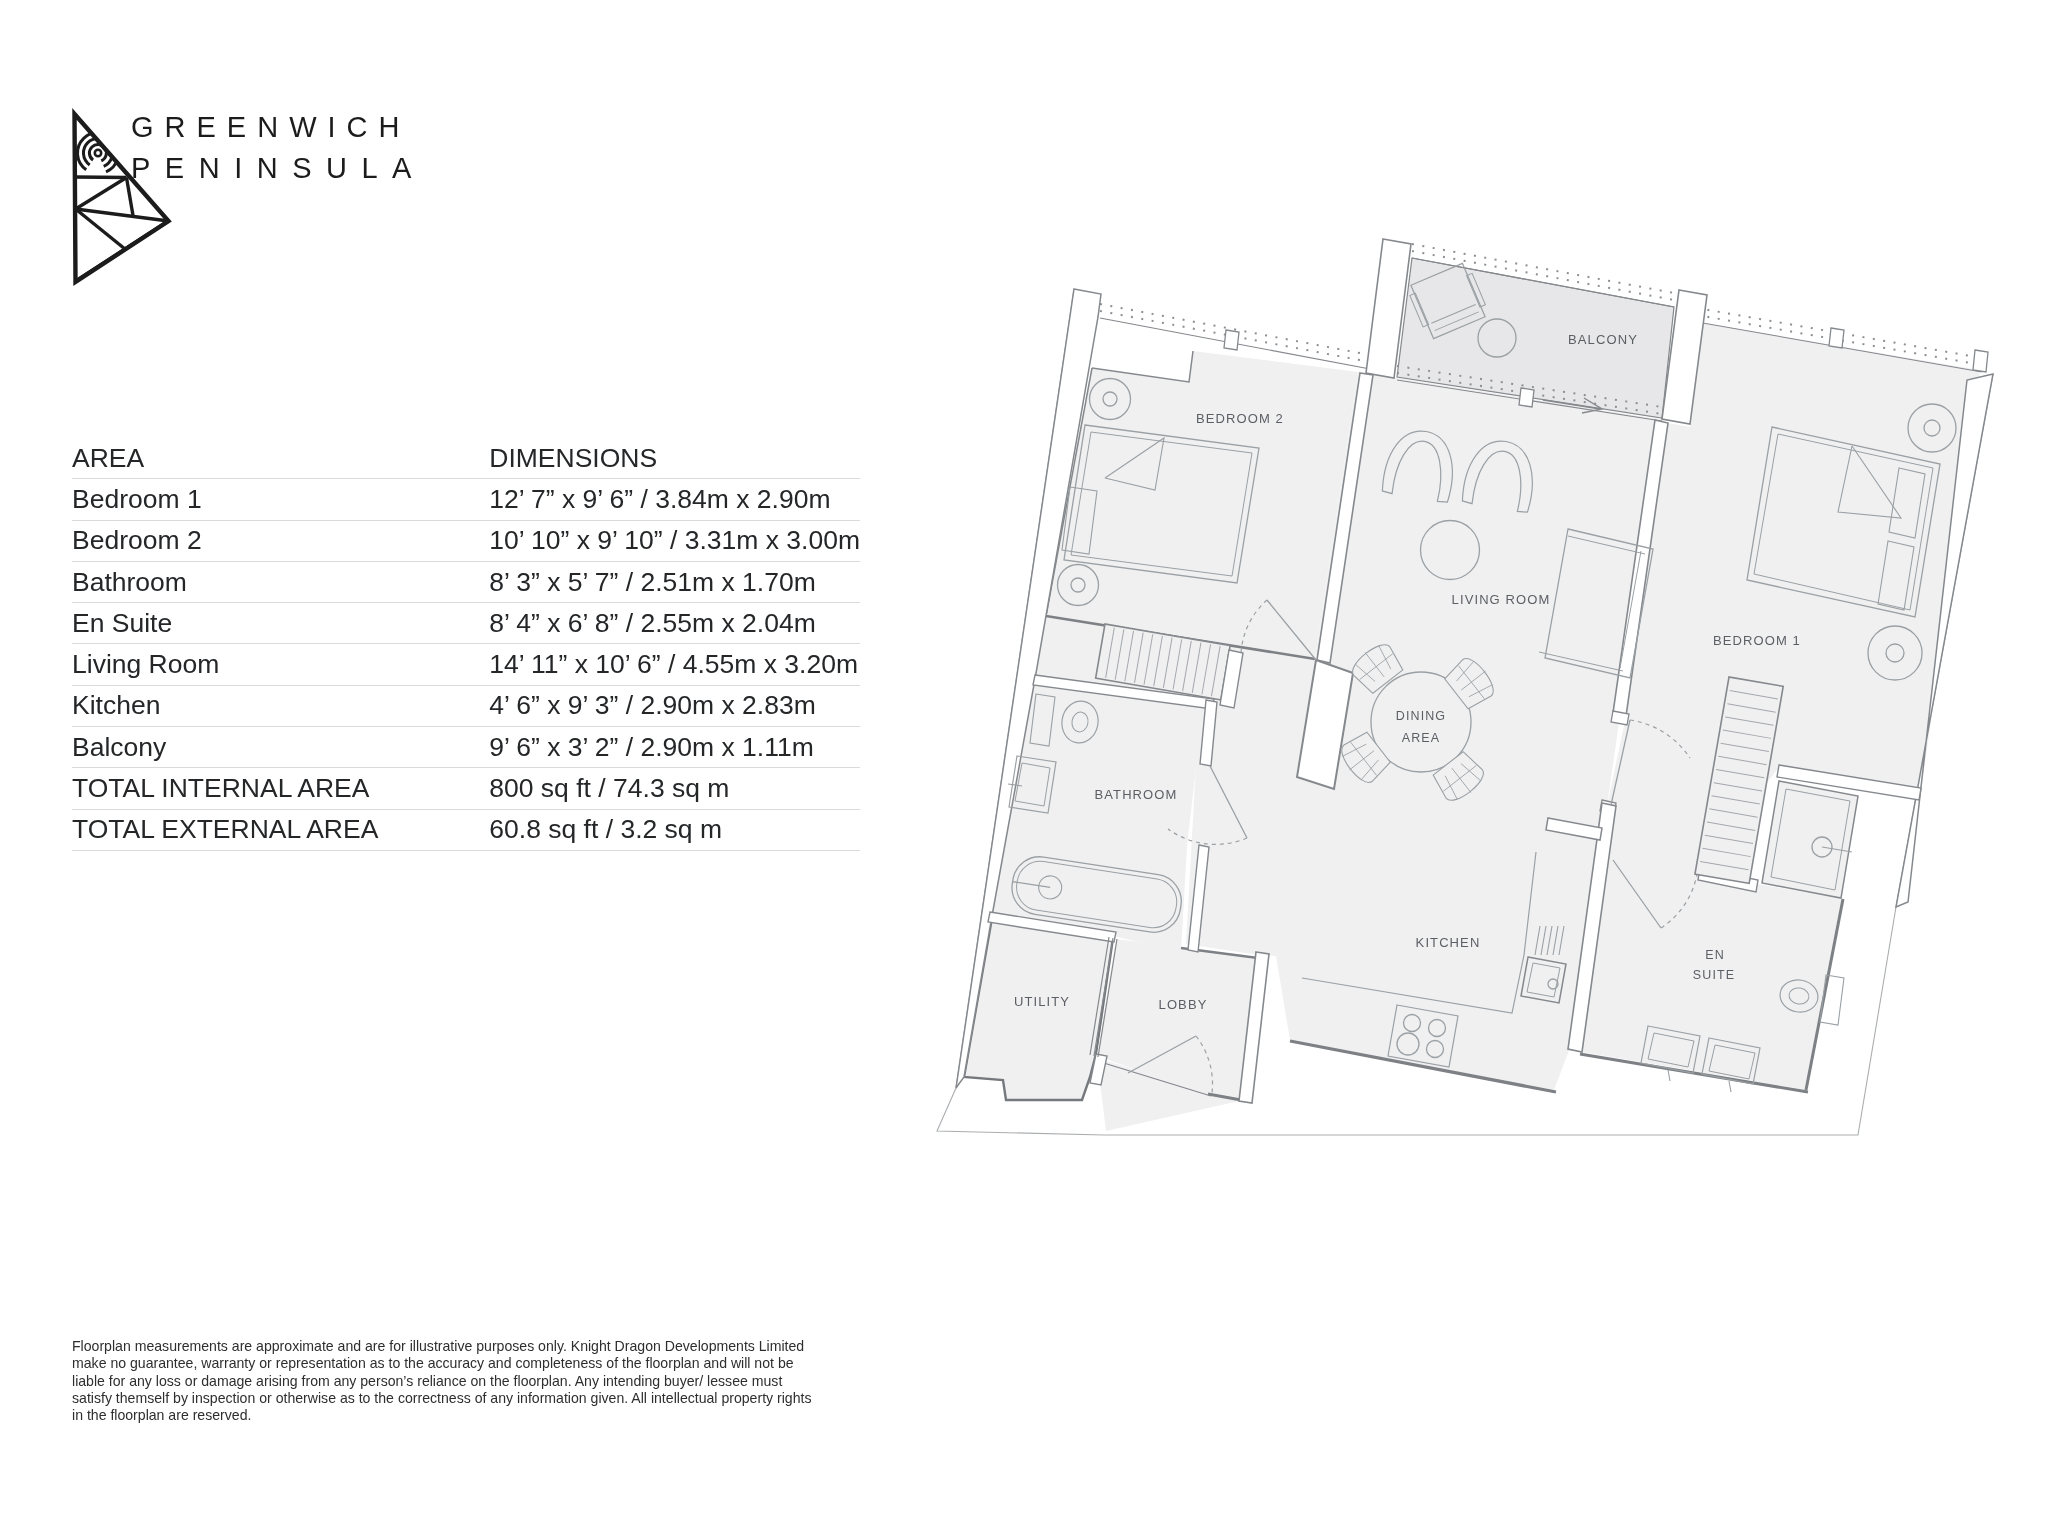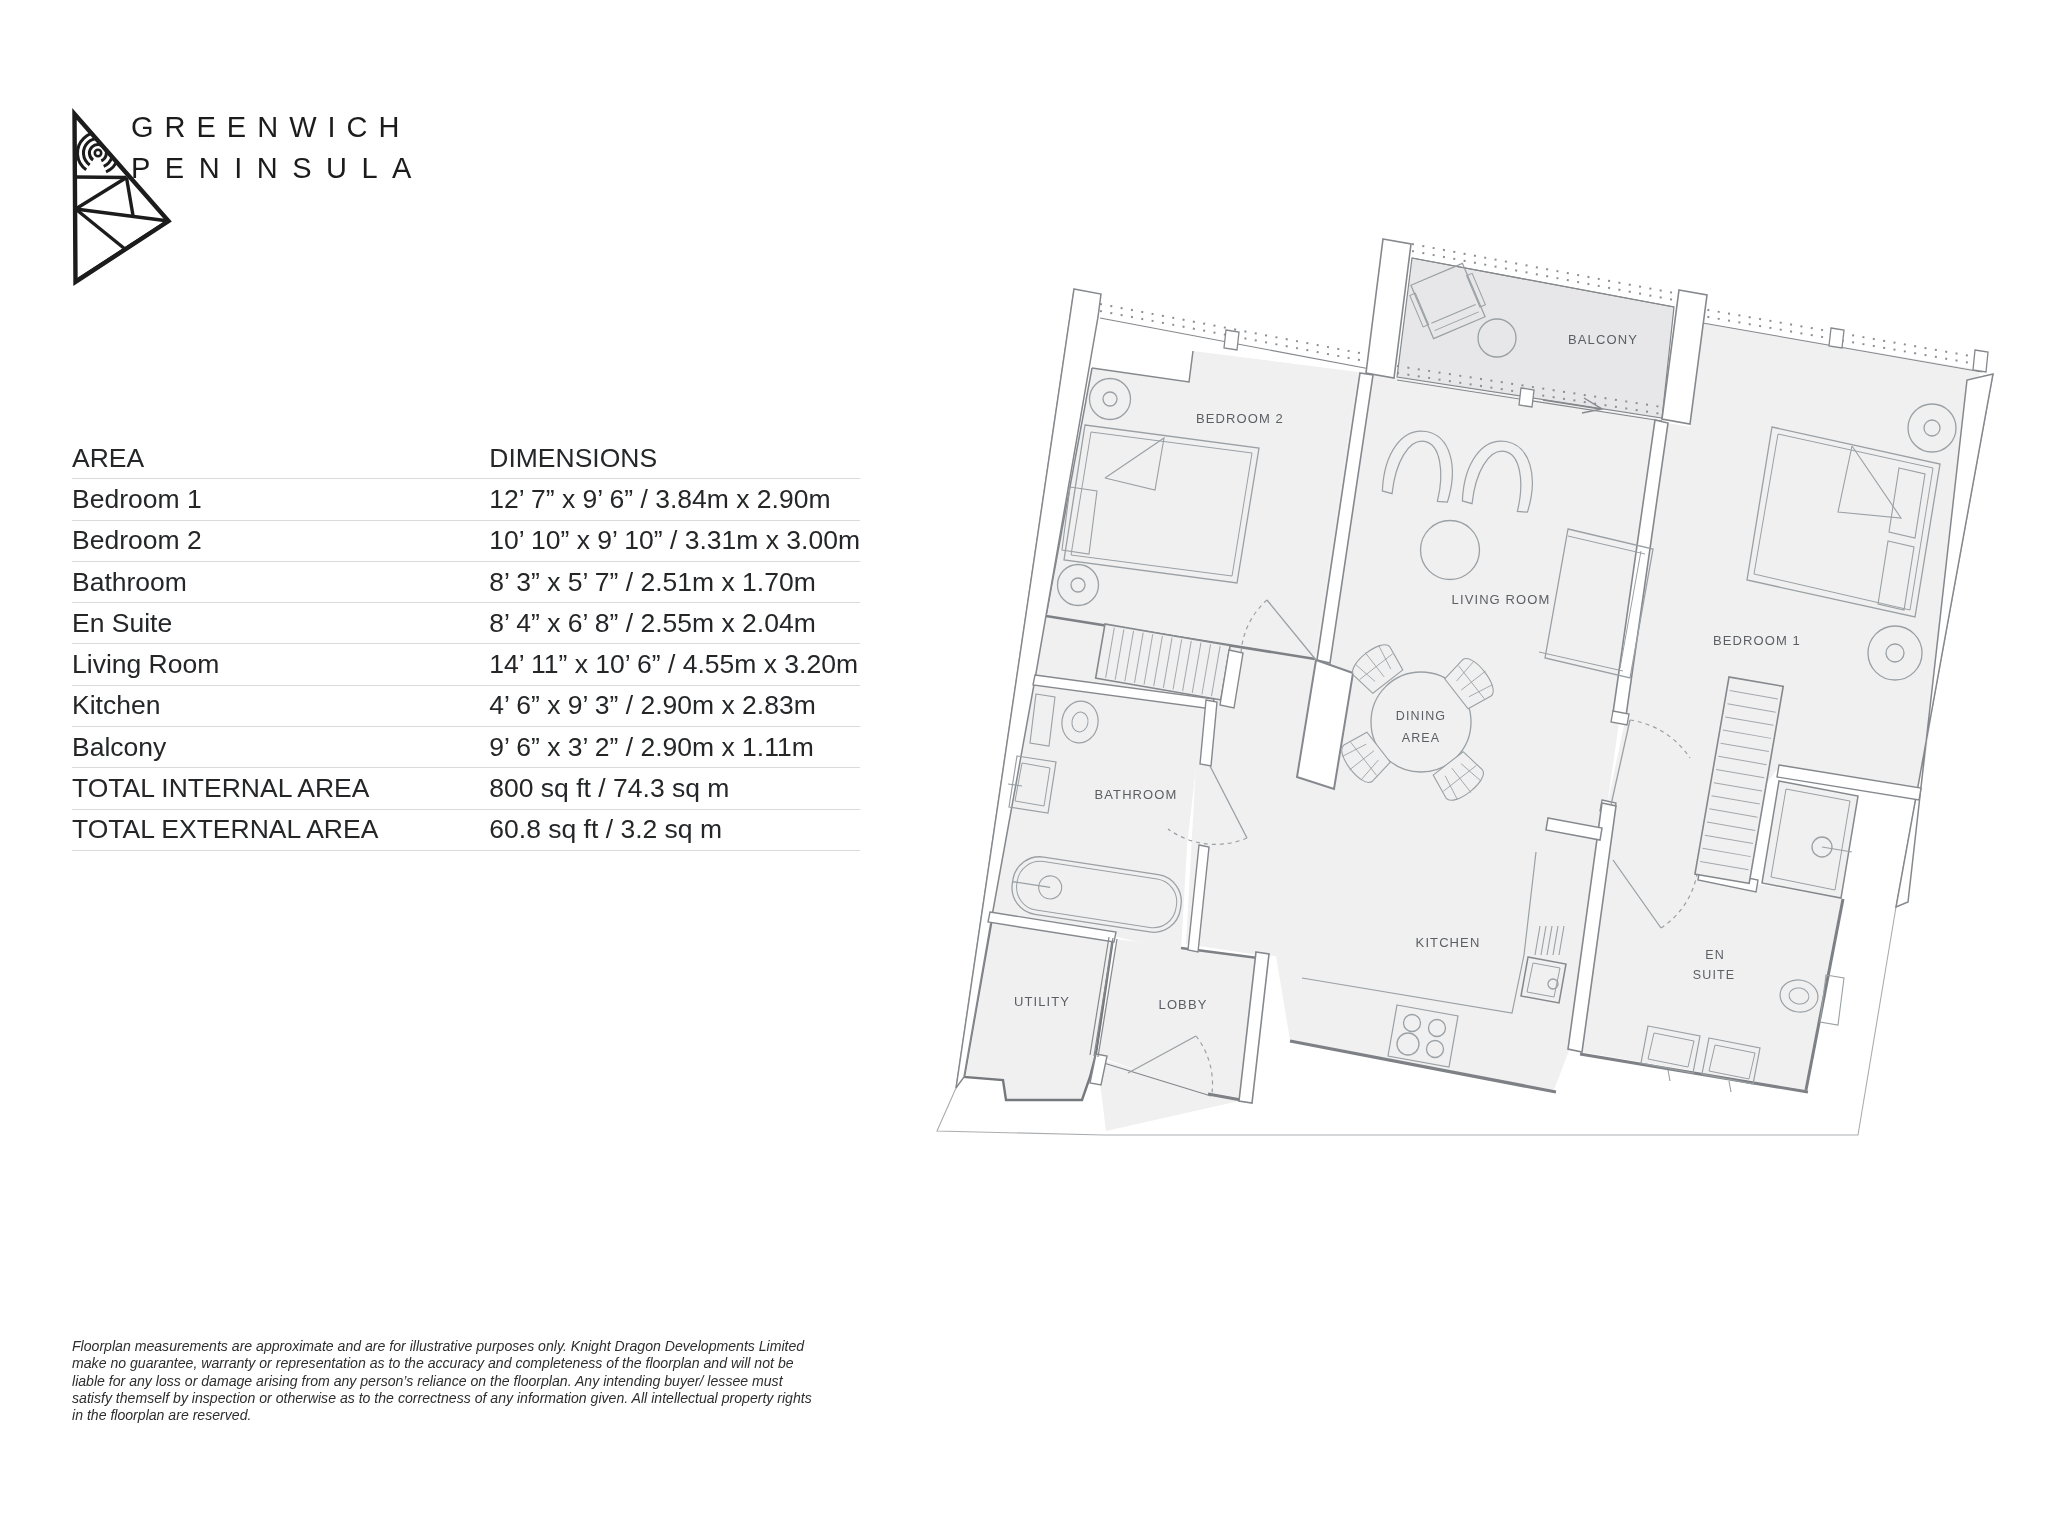--- a/index.html
+++ b/index.html
@@ -4,21 +4,21 @@
 <style>
   html,body{margin:0;padding:0;background:#ffffff;width:2048px;height:1536px;overflow:hidden;}
   body{font-family:"Liberation Sans", sans-serif;position:relative;}
   .abs{position:absolute;}
   .logotext{color:#1c1c1c;font-size:29px;font-weight:normal;}
   table.dims{border-collapse:collapse;width:788px;}
   table.dims td{white-space:nowrap;font-size:26.5px;color:#242628;padding:0;height:40.3px;vertical-align:middle;border-bottom:1.6px solid #d9dadb;}
   table.dims td.v{padding-left:0;}
   .hdr td{font-size:24px;height:35px;}
   .b{font-weight:normal;}
-  .disc{font-size:14.1px;line-height:17.35px;color:#2e2e2e;font-style:italic;}
+  .disc{font-size:14.1px;line-height:17.35px;color:#2e2e2e;}
 </style>
 </head>
 <body>
 
 <svg class="abs" style="left:0;top:0" width="2048" height="1536" viewBox="0 0 2048 1536" fill="none">
 
 <path d="M1074.0,289.0 L956.0,1088.0 L937.0,1131.0 L1104.0,1135.0" fill="none" stroke="#abaeb1" stroke-width="1.1"></path>
 
 <path d="M1104.0,1135.0 L1858.0,1135.0 L1896.0,907.0 L1993.0,374.0" fill="none" stroke="#abaeb1" stroke-width="1.1"></path>
 

